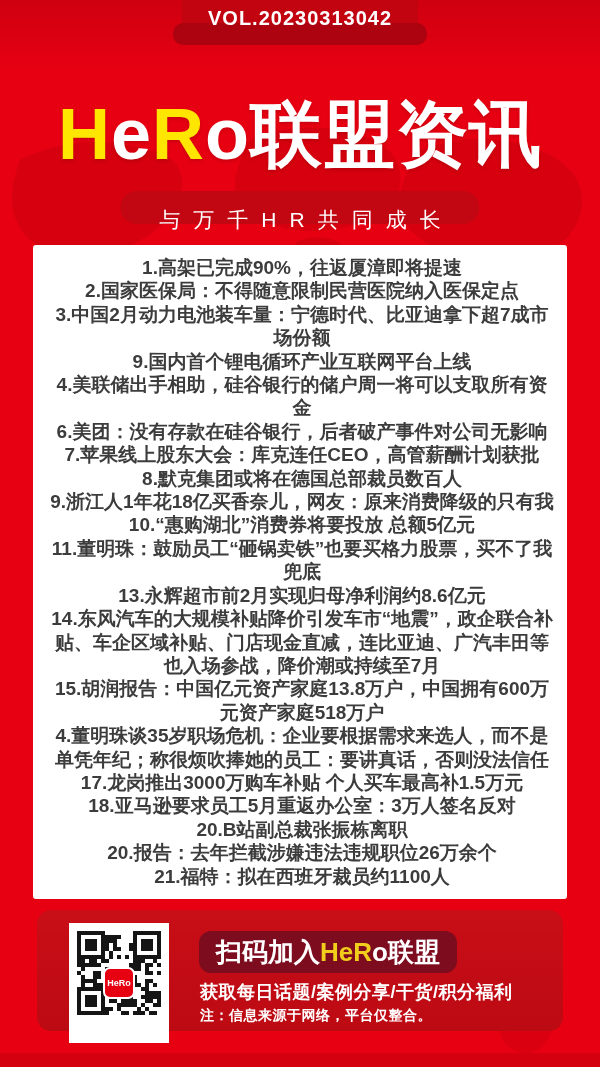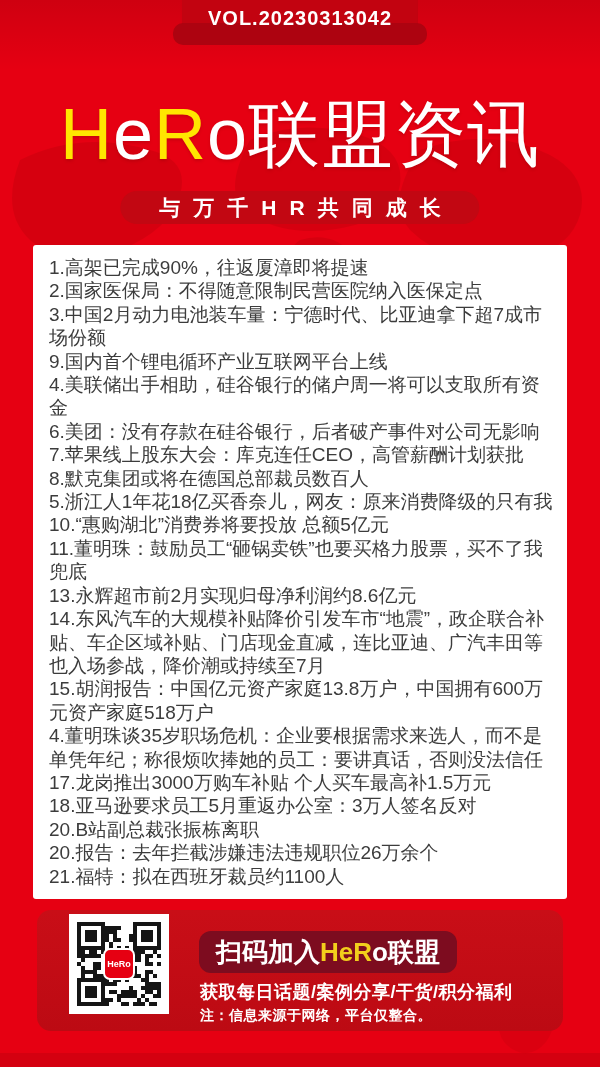--- a/index.html
+++ b/index.html
@@ -28,54 +28,54 @@
     z-index:3;
   }
   .badge::before{
     content:""; position:absolute; left:-9px; right:-9px; bottom:-6px; height:22px;
     background:#AD0310; border-radius:10px; z-index:-1;
   }
 
   
   .title{
     position:absolute; left:0; top:86px; width:100%; text-align:center;
-    font-size:72px; line-height:96px; font-weight:normal; color:#fff;
+    font-size:72px; line-height:96px; font-weight:bold; color:#fff;
     letter-spacing:1px; white-space:nowrap; z-index:2;
     text-shadow:0 2px 3px rgba(120,0,8,.25);
   }
   .title .yellow{ color:#FFE600; }
   .title .white{ color:#ffffff; }
 
   
   .subtitle{
     position:absolute; left:50%; top:191px; transform:translateX(-50%);
     background:#C20712; color:#fff; border-radius:18px;
-    height:33px; line-height:33px; padding:0 26px 0 39px;
-    font-size:21px; font-weight:bold; letter-spacing:13px; white-space:nowrap;
+    height:33px; line-height:33px; padding:12px 26px 0 39px;
+    font-size:21px; font-weight:normal; letter-spacing:13px; white-space:nowrap;
     z-index:2;
   }
 
   
   .card{
     position:absolute; left:33px; top:245px; width:534px; height:654px;
     background:#ffffff; border-radius:3px; z-index:2;
     padding:11px 12px 0 16px;
   }
   .news-line{
-    font-size:19px; line-height:23.4px; color:#3C3C3C; font-weight:400;
-    letter-spacing:0; text-align:left;
+    font-size:19px; line-height:23.4px; color:#3C3C3C; font-weight:700;
+    letter-spacing:0; text-align:center;
   }
 
   
   .footer{
     position:absolute; left:37px; top:910px; width:526px; height:121px;
     background:linear-gradient(180deg,#C90E17,#BC0A13); border-radius:14px; z-index:2;
   }
   .qr{
-    position:absolute; left:32px; top:4px; width:100px; height:100px;
+    position:absolute; left:32px; top:13px; width:100px; height:120px;
     background:#ffffff; overflow:hidden;
   }
   .qr i{ position:absolute; width:4px; height:4px; background:#151515; }
   .qr-logo{
     position:absolute; left:50%; top:50%; transform:translate(-50%,-50%);
     width:32px; height:32px; background:#E60012; border:2px solid #fff;
     border-radius:7px; color:#fff; font-weight:bold; font-size:9px;
     display:flex; flex-direction:column; align-items:center; justify-content:center;
     line-height:9px; text-align:center;
   }
@@ -133,21 +133,21 @@
 
   <div class="card">
     <div class="news-line">1.高架已完成90%，往返厦漳即将提速</div>
     <div class="news-line">2.国家医保局：不得随意限制民营医院纳入医保定点</div>
     <div class="news-line">3.中国2月动力电池装车量：宁德时代、比亚迪拿下超7成市场份额</div>
     <div class="news-line">9.国内首个锂电循环产业互联网平台上线</div>
     <div class="news-line">4.美联储出手相助，硅谷银行的储户周一将可以支取所有资金</div>
     <div class="news-line">6.美团：没有存款在硅谷银行，后者破产事件对公司无影响</div>
     <div class="news-line">7.苹果线上股东大会：库克连任CEO，高管薪酬计划获批</div>
     <div class="news-line">8.默克集团或将在德国总部裁员数百人</div>
-    <div class="news-line">5.浙江人1年花18亿买香奈儿，网友：原来消费降级的只有我</div>
+    <div class="news-line">9.浙江人1年花18亿买香奈儿，网友：原来消费降级的只有我</div>
     <div class="news-line">10.“惠购湖北”消费券将要投放 总额5亿元</div>
     <div class="news-line">11.董明珠：鼓励员工“砸锅卖铁”也要买格力股票，买不了我兜底</div>
     <div class="news-line">13.永辉超市前2月实现归母净利润约8.6亿元</div>
     <div class="news-line">14.东风汽车的大规模补贴降价引发车市“地震”，政企联合补贴、车企区域补贴、门店现金直减，连比亚迪、广汽丰田等也入场参战，降价潮或持续至7月</div>
     <div class="news-line">15.胡润报告：中国亿元资产家庭13.8万户，中国拥有600万元资产家庭518万户</div>
     <div class="news-line">4.董明珠谈35岁职场危机：企业要根据需求来选人，而不是单凭年纪；称很烦吹捧她的员工：要讲真话，否则没法信任</div>
     <div class="news-line">17.龙岗推出3000万购车补贴 个人买车最高补1.5万元</div>
     <div class="news-line">18.亚马逊要求员工5月重返办公室：3万人签名反对</div>
     <div class="news-line">20.B站副总裁张振栋离职</div>
     <div class="news-line">20.报告：去年拦截涉嫌违法违规职位26万余个</div>

